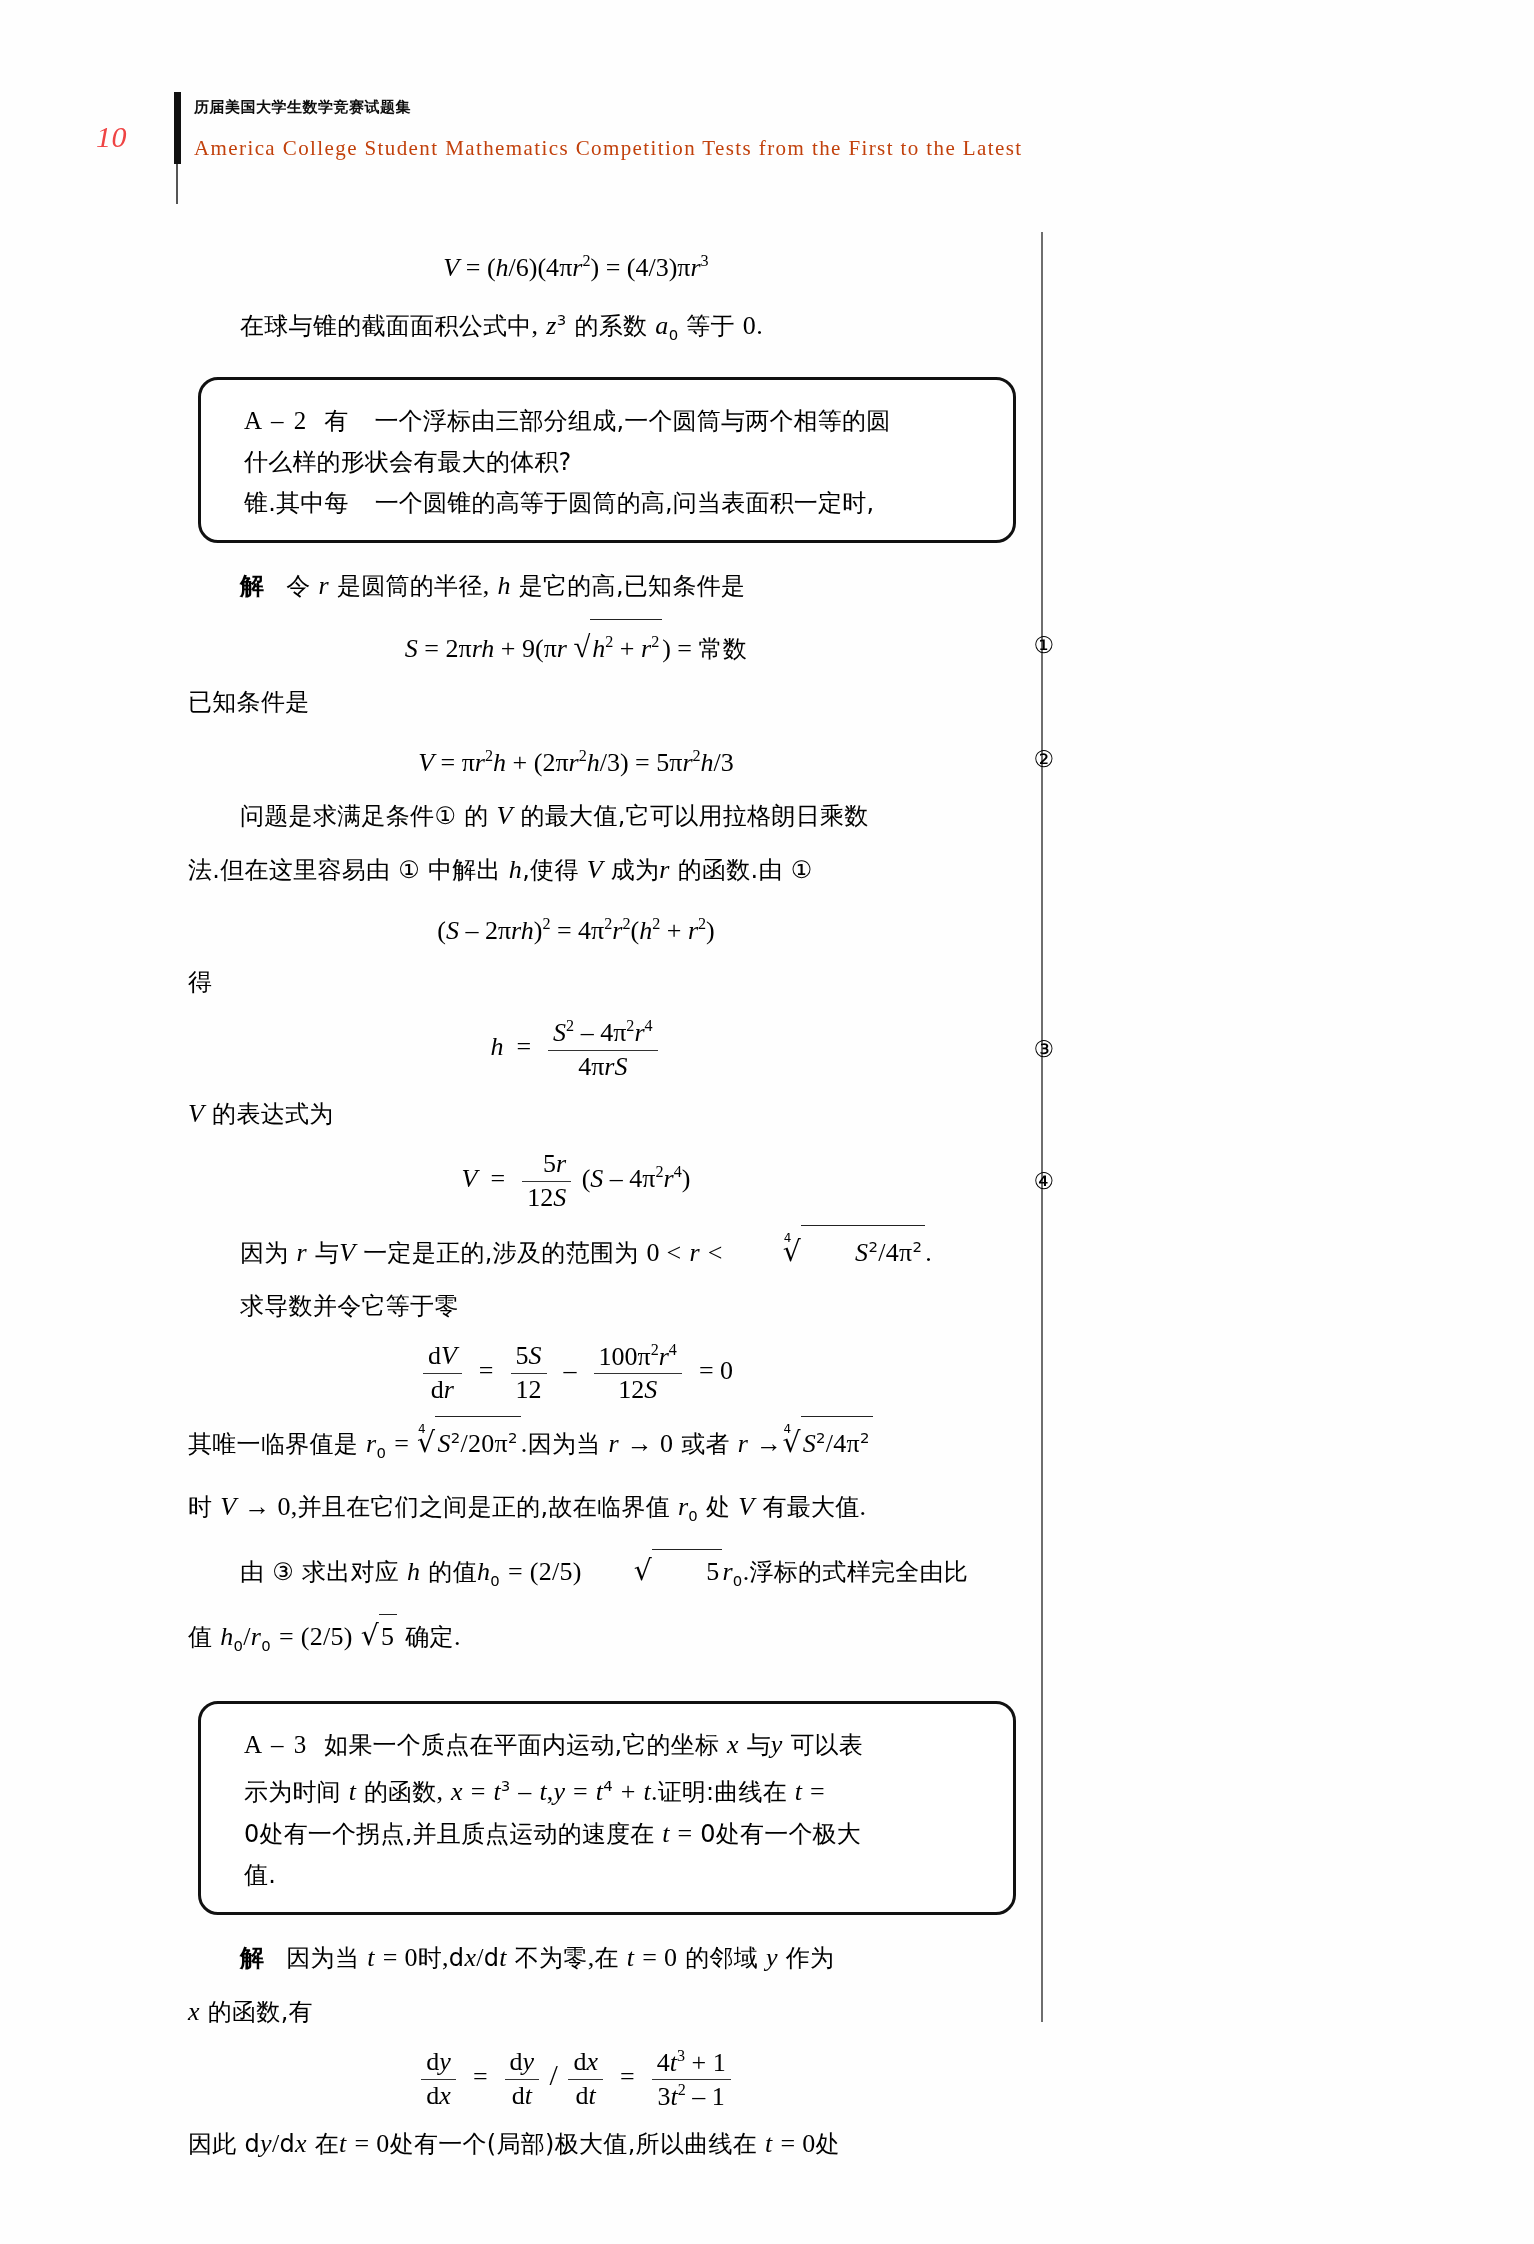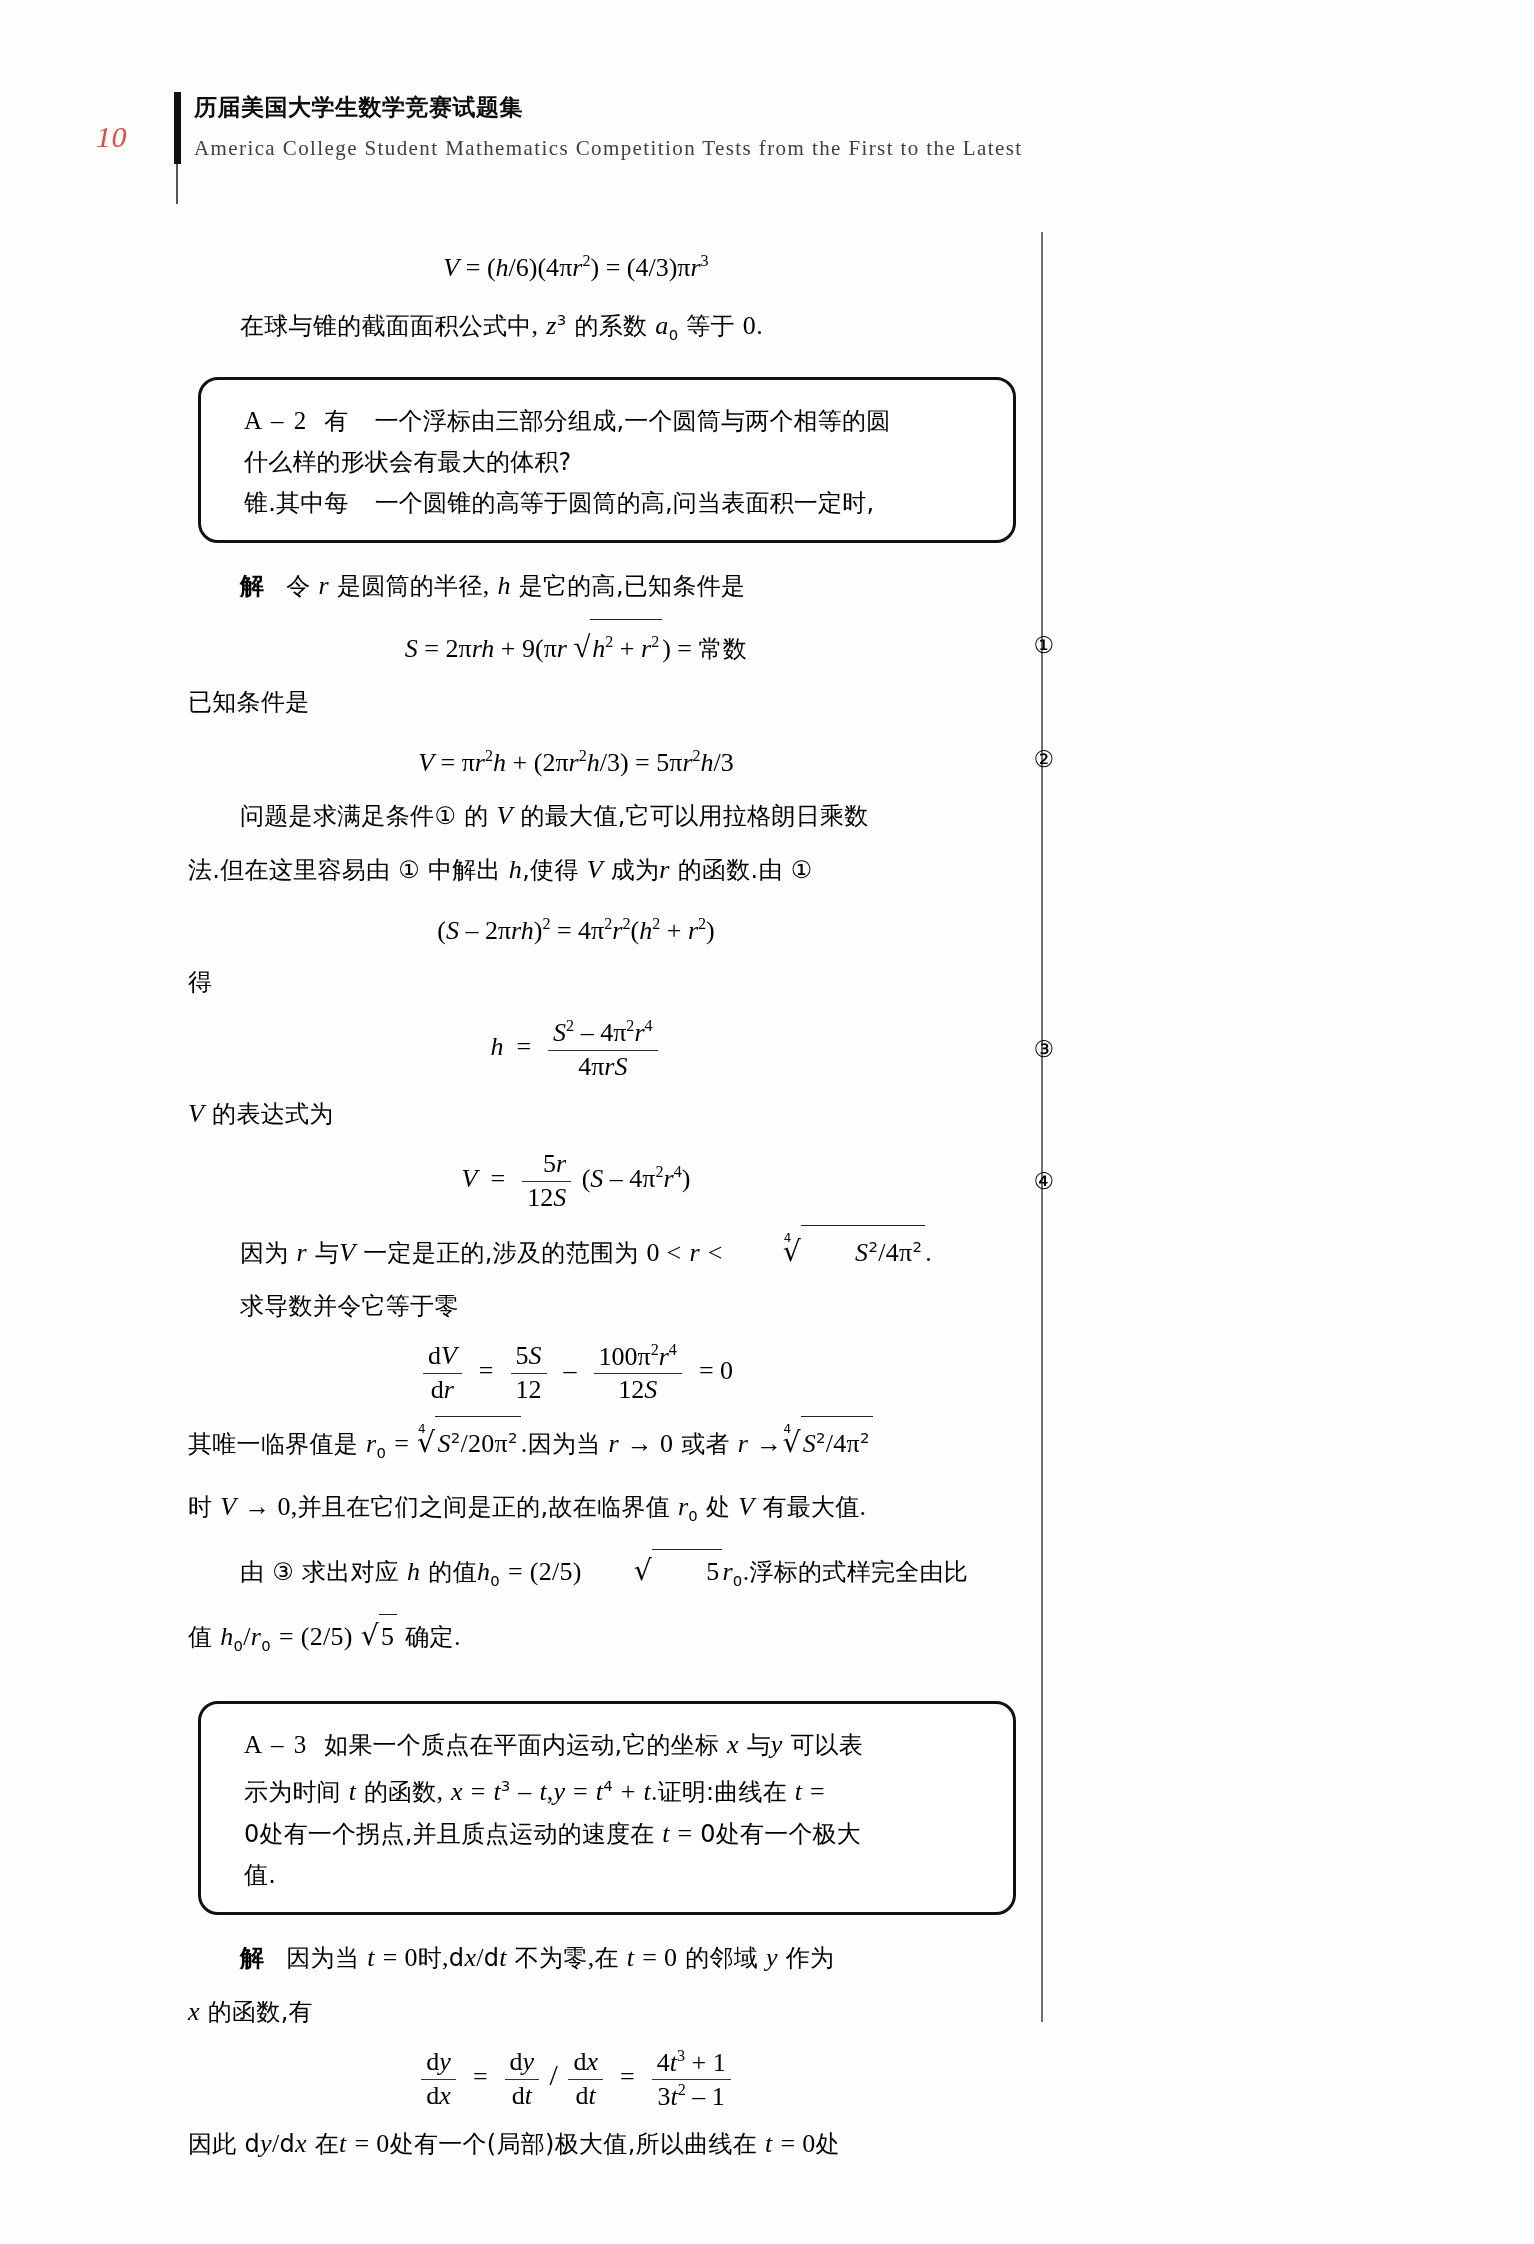--- a/index.html
+++ b/index.html
@@ -57,33 +57,33 @@
     background: #555;
   }
   .header-texts {
     position: absolute;
     left: 98px;
     top: 0px;
   }
   .header-cn {
     font-family: "DejaVu Sans", sans-serif;
     font-weight: bold;
-    font-size: 23px;
+    font-size: 15px;
     letter-spacing: 0.5px;
     line-height: 30px;
     color: #0d0d0d;
     white-space: nowrap;
   }
   .header-en {
     margin-top: 13px;
     font-family: "Liberation Serif", serif;
     font-size: 21px;
     letter-spacing: 1.4px;
     line-height: 26px;
-    color: #404040;
+    color: #c2410c;
     white-space: nowrap;
   }
 
   
   .right-rule {
     position: absolute;
     left: 1041px;
     top: 232px;
     width: 2px;
     height: 1790px;

